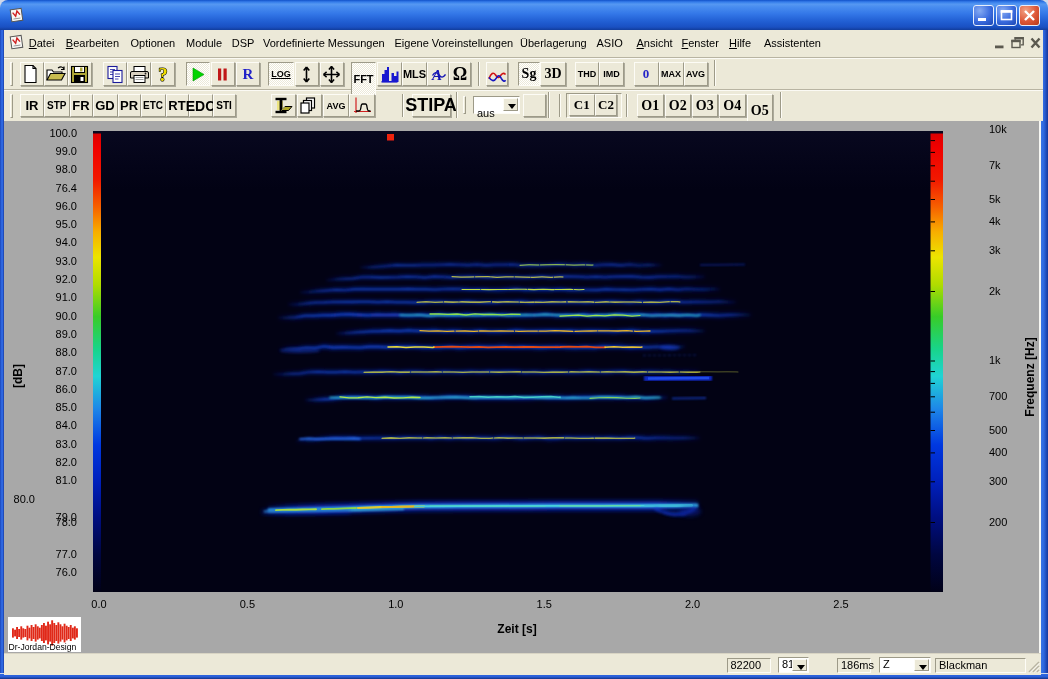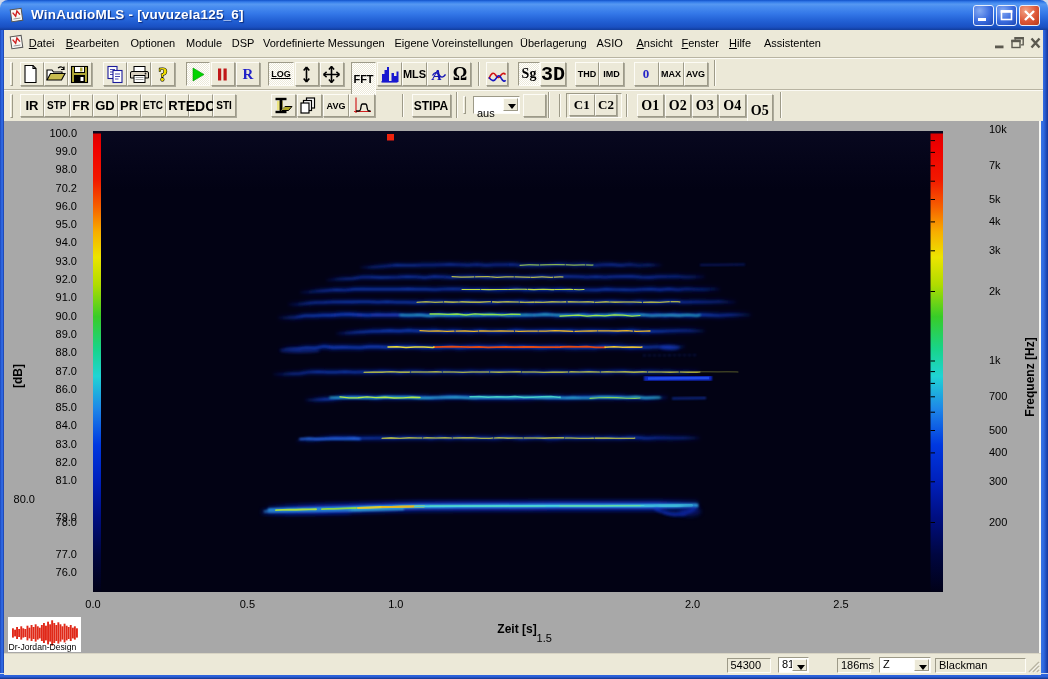--- a/index.html
+++ b/index.html
@@ -55,21 +55,20 @@
     <div id="borderR"></div>
     <div id="borderB"></div>
 <div id="titlebar"></div>
 <svg width="16" height="16" viewBox="0 0 16 16" style="position:absolute;left:9px;top:7px">
       <g transform="rotate(-8 8 8)">
         <rect x="2" y="2" width="11" height="12" fill="#f8f8f4" stroke="#555" stroke-width="1"></rect>
         <path d="M4 5 l2.5 4 l2 -5 l2.5 4" stroke="#d02020" stroke-width="1.4" fill="none"></path>
         <path d="M4 11.5 h7" stroke="#888" stroke-width="0.8"></path>
       </g>
     </svg>
-<div id="title-text">WinAudioMLS - [vuvuzela125_6]</div>
 <div class="wbtn min" style="left:973px"><svg width="19" height="19">
         <rect x="4" y="12" width="8" height="3" fill="#fff"></rect>
       </svg></div>
 <div class="wbtn max" style="left:996px"><svg width="19" height="19">
         <rect x="4.5" y="5" width="10" height="8.5" fill="none" stroke="#fff" stroke-width="1.6"></rect>
         <rect x="3.7" y="4.2" width="11.6" height="2.6" fill="#fff"></rect>
       </svg></div>
 <div class="wbtn close" style="left:1019px"><svg width="19" height="19">
         <path d="M5 5 L14 14 M14 5 L5 14" stroke="#fff" stroke-width="2.4"></path>
       </svg></div>
@@ -207,21 +206,21 @@
 <div class="tbtn" style="left:486px;top:62px;width:22px;height:24px;">
       <svg width="21" height="17" viewBox="0 0 21 17" style="">
         <path d="M2 13 q3.5 -9 7 -4 q3 4.5 5 1 q2.5 -4.5 5.5 -1.5" stroke="#d01414" stroke-width="1.7" fill="none"></path>
         <path d="M2 11.5 q4.5 6.5 8 0.5 q2.5 -4.5 5 0.5 q2.5 4.5 4.5 2" stroke="#1414c0" stroke-width="1.7" fill="none"></path>
       </svg>
     </div>
 <div class="tbtn on" style="left:518px;top:62px;width:22px;height:24px;">
       <span style="font-family:'Liberation Serif',serif;font-size:14px;font-weight:bold">Sg</span>
     </div>
 <div class="tbtn" style="left:540px;top:62px;width:26px;height:24px;">
-      <span style="font-family:Liberation Mono, monospace;font-size:20px;font-weight:bold">3D</span>
+      <span style="font-family:Liberation Serif, serif;font-size:14px;font-weight:bold">3D</span>
     </div>
 <div class="tbtn" style="left:575px;top:62px;width:24px;height:24px;font-size:9px;">THD</div>
 <div class="tbtn" style="left:599px;top:62px;width:25px;height:24px;font-size:9px;">IMD</div>
 <div class="tbtn" style="left:633.5px;top:62px;width:25px;height:24px;">
       <span style="color:#2222c8;font-family:'Liberation Serif',serif;font-size:13px;font-weight:bold">0</span>
     </div>
 <div class="tbtn" style="left:658.5px;top:62px;width:25px;height:24px;font-size:9px;">MAX</div>
 <div class="tbtn" style="left:683.5px;top:62px;width:24px;height:24px;font-size:9px;">AVG</div>
 <div class="tbtn" style="left:20px;top:94px;width:24px;height:23px;font-size:13px;">IR</div>
 <div class="tbtn" style="left:44px;top:94px;width:25.5px;height:23px;font-size:10px;">STP</div>
@@ -250,21 +249,21 @@
       </svg>
     </div>
 <div class="tbtn" style="left:323px;top:94px;width:26px;height:23px;font-size:9px;">AVG</div>
 <div class="tbtn" style="left:349px;top:94px;width:26px;height:23px;">
       <svg width="21" height="21" viewBox="0 0 21 21" style="">
         <path d="M4 2.5 V18 M2 16.5 H19" stroke="#d02020" stroke-width="1.2" fill="none"></path>
         <path d="M4 16 h3 q1.5 0 2 -4 q0.3 -3 1.5 -3 h3 q1.2 0 1.5 3 q0.5 4 2 4 h1.5" stroke="#000" stroke-width="1.3" fill="none"></path>
       </svg>
     </div>
 <div class="vsep" style="left:402px;top:94px;height:23px"></div>
-<div class="tbtn" style="left:411.5px;top:94px;width:39px;height:23px;font-size:12px;">STIPA</div>
+<div class="tbtn" style="left:411.5px;top:94px;width:39px;height:23px;font-size:18px;">STIPA</div>
 <div class="vsep" style="left:456px;top:92px;height:26px"></div>
 <div class="grip" style="left:463px;top:96px;height:18px"></div>
 <div class="scombo" style="left:473px;top:96px;width:47px;height:18px"><span style="position:relative;top:10px">aus</span><span class="arr"></span></div>
 <div class="tbtn" style="left:523px;top:94px;width:23px;height:23px;"></div>
 <div class="vsep" style="left:548px;top:92px;height:26px"></div>
 <div class="vsep" style="left:559px;top:94px;height:23px"></div>
 <div style="position:absolute;left:566px;top:92.5px;width:56px;height:25px;border:1px solid;border-color:#9d9a88 #fdfcf6 #fdfcf6 #9d9a88;background:#ece9d8"></div>
 <div class="tbtn" style="left:568.5px;top:94px;width:26.5px;height:22px;">
       <span style="font-family:'Liberation Serif',serif;font-size:13px;font-weight:bold">C1</span>
     </div>
@@ -579,21 +578,21 @@
 <path d="M551 247.5 L619 247" stroke="#102cd0" stroke-width="5.6" filter="url(#b1)" opacity="0.95" fill="none"></path>
 <path d="M555 247.5 L616 247" stroke="#2450ec" stroke-width="2.4" filter="url(#b0)" opacity="0.9" fill="none"></path>
 <path d="M550 224.5 L603 224" stroke="#1a44d8" stroke-width="1.3" filter="url(#b1)" opacity="0.32" stroke-dasharray="3 2" fill="none"></path>
 <path d="M579 267.5 L613 267" stroke="#1a44d8" stroke-width="2.2" filter="url(#b1)" opacity="0.65" fill="none"></path>
 <path d="M607 134 L652 133.5" stroke="#1233c0" stroke-width="1.4" filter="url(#b1)" opacity="0.55" fill="none"></path>
 <ellipse cx="597" cy="380.5" rx="11" ry="5" fill="#0a22a0" filter="url(#b3)" opacity="0.5"></ellipse>
 </svg>
 <div class="lbl r" style="right:971px;top:126.6px">100.0</div>
 <div class="lbl r" style="right:971px;top:144.9px">99.0</div>
 <div class="lbl r" style="right:971px;top:163.2px">98.0</div>
-<div class="lbl r" style="right:971px;top:181.5px">70.2</div>
+<div class="lbl r" style="right:971px;top:181.5px">76.4</div>
 <div class="lbl r" style="right:971px;top:199.8px">96.0</div>
 <div class="lbl r" style="right:971px;top:218.1px">95.0</div>
 <div class="lbl r" style="right:971px;top:236.4px">94.0</div>
 <div class="lbl r" style="right:971px;top:254.7px">93.0</div>
 <div class="lbl r" style="right:971px;top:273.0px">92.0</div>
 <div class="lbl r" style="right:971px;top:291.3px">91.0</div>
 <div class="lbl r" style="right:971px;top:309.6px">90.0</div>
 <div class="lbl r" style="right:971px;top:327.9px">89.0</div>
 <div class="lbl r" style="right:971px;top:346.2px">88.0</div>
 <div class="lbl r" style="right:971px;top:364.5px">87.0</div>
@@ -613,24 +612,24 @@
 <div class="lbl" style="left:989px;top:192.5px">5k</div>
 <div class="lbl" style="left:989px;top:214.9px">4k</div>
 <div class="lbl" style="left:989px;top:243.8px">3k</div>
 <div class="lbl" style="left:989px;top:284.5px">2k</div>
 <div class="lbl" style="left:989px;top:354.0px">1k</div>
 <div class="lbl" style="left:989px;top:389.8px">700</div>
 <div class="lbl" style="left:989px;top:423.5px">500</div>
 <div class="lbl" style="left:989px;top:445.9px">400</div>
 <div class="lbl" style="left:989px;top:474.8px">300</div>
 <div class="lbl" style="left:989px;top:515.5px">200</div>
-<div class="lbl c" style="left:73px;top:598px;width:40px">0.0</div>
+<div class="lbl c" style="left:79.0px;top:598px;width:40px">0.0</div>
 <div class="lbl c" style="left:227.4px;top:598px;width:40px">0.5</div>
 <div class="lbl c" style="left:375.8px;top:598px;width:40px">1.0</div>
-<div class="lbl c" style="left:524.2px;top:632px;width:40px">1.5</div>
+<div class="lbl c" style="left:524.2px;top:598px;width:40px">1.5</div>
 <div class="lbl c" style="left:672.6px;top:598px;width:40px">2.0</div>
 <div class="lbl c" style="left:821.0px;top:598px;width:40px">2.5</div>
 <div class="lbl c b" style="left:467px;top:622px;width:100px">Zeit [s]</div>
 <div class="lbl b rot" style="left:-12px;top:369px;width:60px">[dB]</div>
 <div class="lbl b rot2" style="left:985px;top:370px;width:90px">Frequenz [Hz]</div>
 <svg width="73" height="35" style="position:absolute;left:8px;top:617px;background:#ffffff">
       <rect x="4.0" y="11.3" width="1.9" height="9.3" fill="#e02818"></rect>
       <rect x="6.1" y="12.7" width="1.9" height="6.7" fill="#e02818"></rect>
       <rect x="8.1" y="10.0" width="1.9" height="12.0" fill="#e02818"></rect>
       <rect x="10.2" y="12.0" width="1.9" height="8.0" fill="#e02818"></rect>
@@ -658,21 +657,21 @@
       <rect x="55.6" y="6.7" width="1.9" height="18.7" fill="#e02818"></rect>
       <rect x="57.7" y="8.7" width="1.9" height="14.7" fill="#e02818"></rect>
       <rect x="59.7" y="10.0" width="1.9" height="12.0" fill="#e02818"></rect>
       <rect x="61.8" y="8.0" width="1.9" height="16.0" fill="#e02818"></rect>
       <rect x="63.9" y="10.7" width="1.9" height="10.7" fill="#e02818"></rect>
       <rect x="65.9" y="9.3" width="1.9" height="13.3" fill="#e02818"></rect>
       <rect x="68.0" y="11.3" width="1.9" height="9.3" fill="#e02818"></rect>
       <text x="0.5" y="32.5" font-family="Liberation Sans, sans-serif" font-size="8.6px" fill="#000">Dr-Jordan-Design</text>
     </svg>
 <div id="statusbar"></div>
-<div class="sbox" style="left:726.5px;width:44px">54300</div>
+<div class="sbox" style="left:726.5px;width:44px">82200</div>
 <div class="scombo" style="left:778px;top:657px;width:31px;height:16px"><span style="position:relative;top:0px">8192</span><span class="arr" style="top:0.5px;height:12px"></span></div>
 <div class="sbox" style="left:837px;width:34px">186ms</div>
 <div class="scombo" style="left:879px;top:657px;width:52px;height:16px"><span style="position:relative;top:0px">Z</span><span class="arr" style="top:0.5px;height:12px"></span></div>
 <div class="sbox" style="left:935px;width:91px">Blackman</div>
 <svg style="position:absolute;left:1026px;top:659px" width="14" height="14">
       <g stroke="#b8b4a2" stroke-width="1.6">
         <path d="M13 3 L3 13"></path>
         <path d="M13 7 L7 13"></path>
         <path d="M13 11 L11 13"></path>
       </g>

